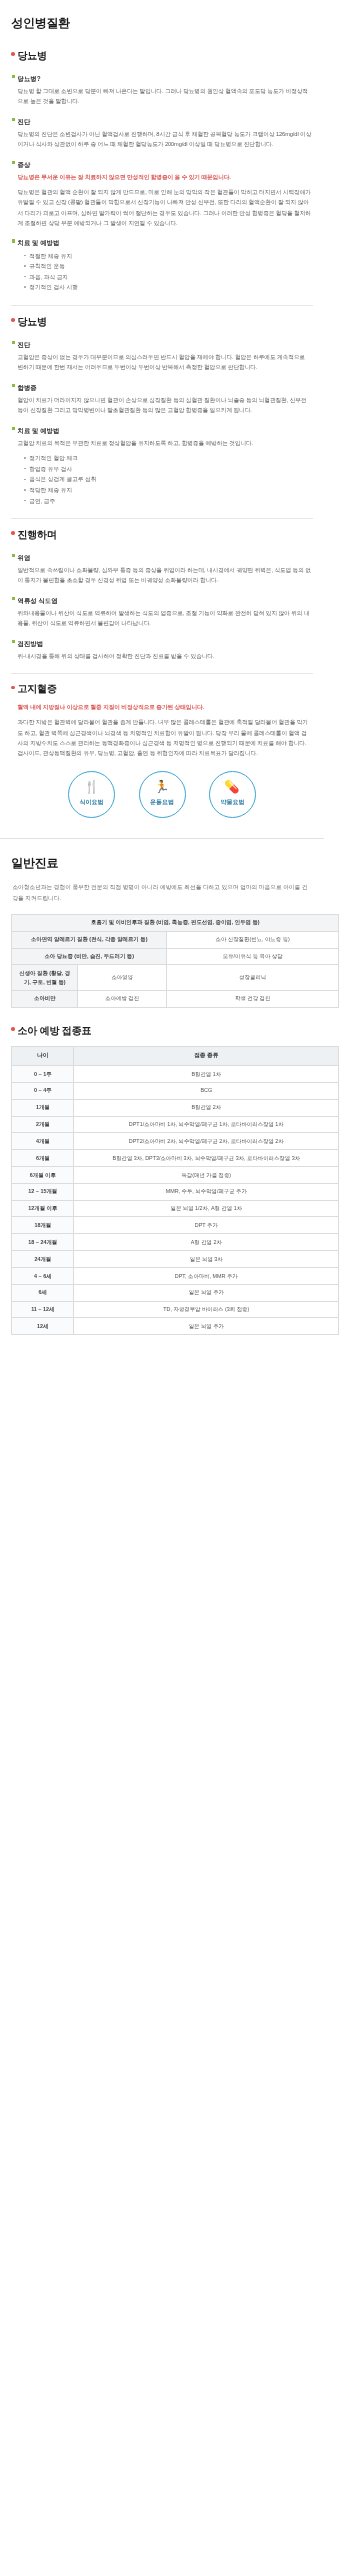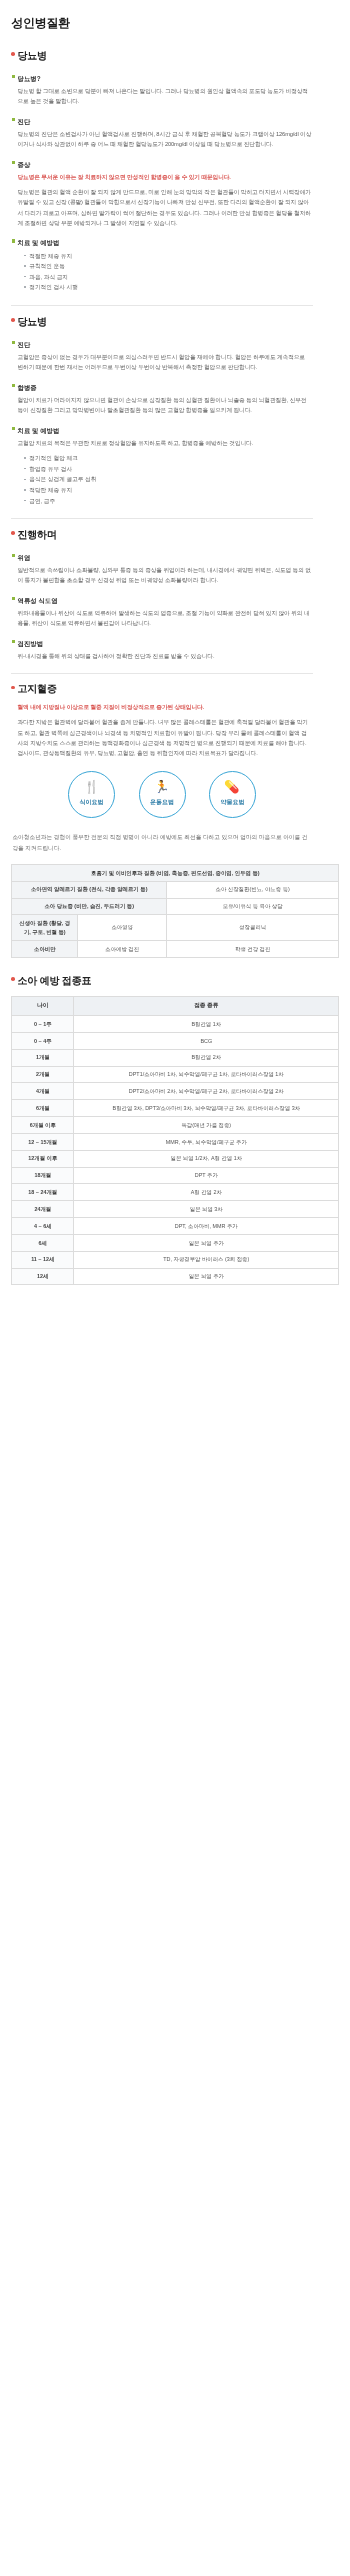--- a/index.html
+++ b/index.html
@@ -300,20 +300,21 @@
       </div>
     </div>
     <div class="circle-item">
       <div class="circle">
         <span class="glyph">💊</span>
         <span class="clabel">약물요법</span>
       </div>
     </div>
   </div>
 
+  <div class="h1 border-top">일반진료</div>
   <p class="intro">소아청소년과는 경험이 풍부한 전문의 직접 병명이 아니라 예방에도
 최선을 다하고 있으며 엄마의 마음으로 아이를 건강을 지켜드립니다.</p>
 
 
   <table class="dept">
     <tbody>
       <tr>
         <td class="hd" colspan="3">호흡기 및 이비인후과 질환 (비염, 축농증, 편도선염, 중이염, 인두염 등)</td>
       </tr>
       <tr>

